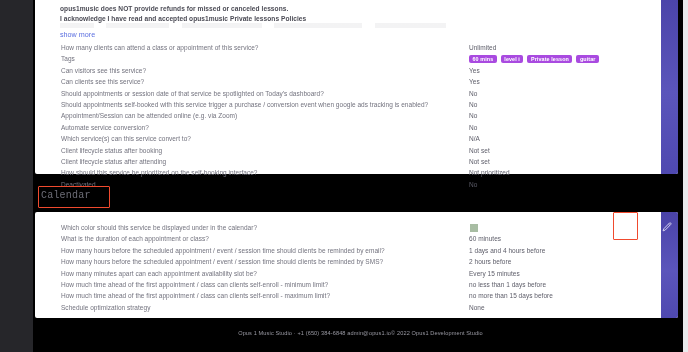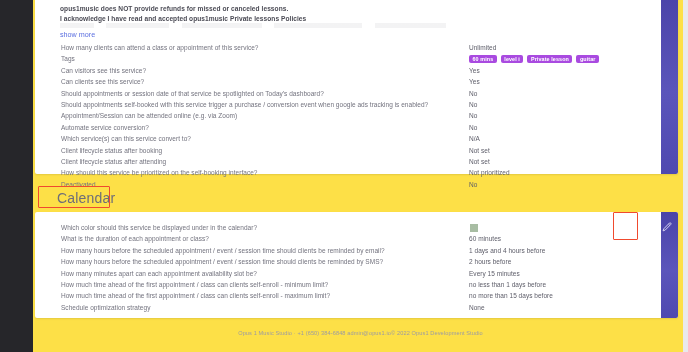--- a/index.html
+++ b/index.html
@@ -22,21 +22,21 @@
     left: 0; top: 0;
     width: 33px; height: 352px;
     background: #26262a;
   }
 
   
   .page {
     position: absolute;
     left: 33px; top: 0;
     width: 655px; height: 352px;
-    background: #fde047;
+    background: #000000;
     overflow: hidden;
   }
 
   
   .card {
     position: absolute;
     left: 2px;
     width: 643px;
     background: #ffffff;
     border-radius: 2px;
@@ -134,25 +134,26 @@
     position: absolute;
     left: 434px; top: 1px;
     width: 10px; height: 10px;
     background: #a8bda3;
     border: 1px solid #ffffff;
   }
 
   
   .section-title {
     position: absolute;
-    left: 24px; top: 190px;
-    font-size: 14px;
+    left: 8px; top: 190px;
+    font-size: 10px;
     font-weight: normal;
     color: #6e6e78;
     letter-spacing: 0.2px;
+    font-family: Liberation Mono, monospace;
   }
   .anno-box {
     position: absolute;
     border: 1.6px solid #f04a2e;
     border-radius: 1px;
     pointer-events: none;
   }
   #anno-calendar { left: 5px; top: 186px; width: 72px; height: 22px; }
   #anno-pencil { left: 613px; top: 212px; width: 25px; height: 28px; }
 

